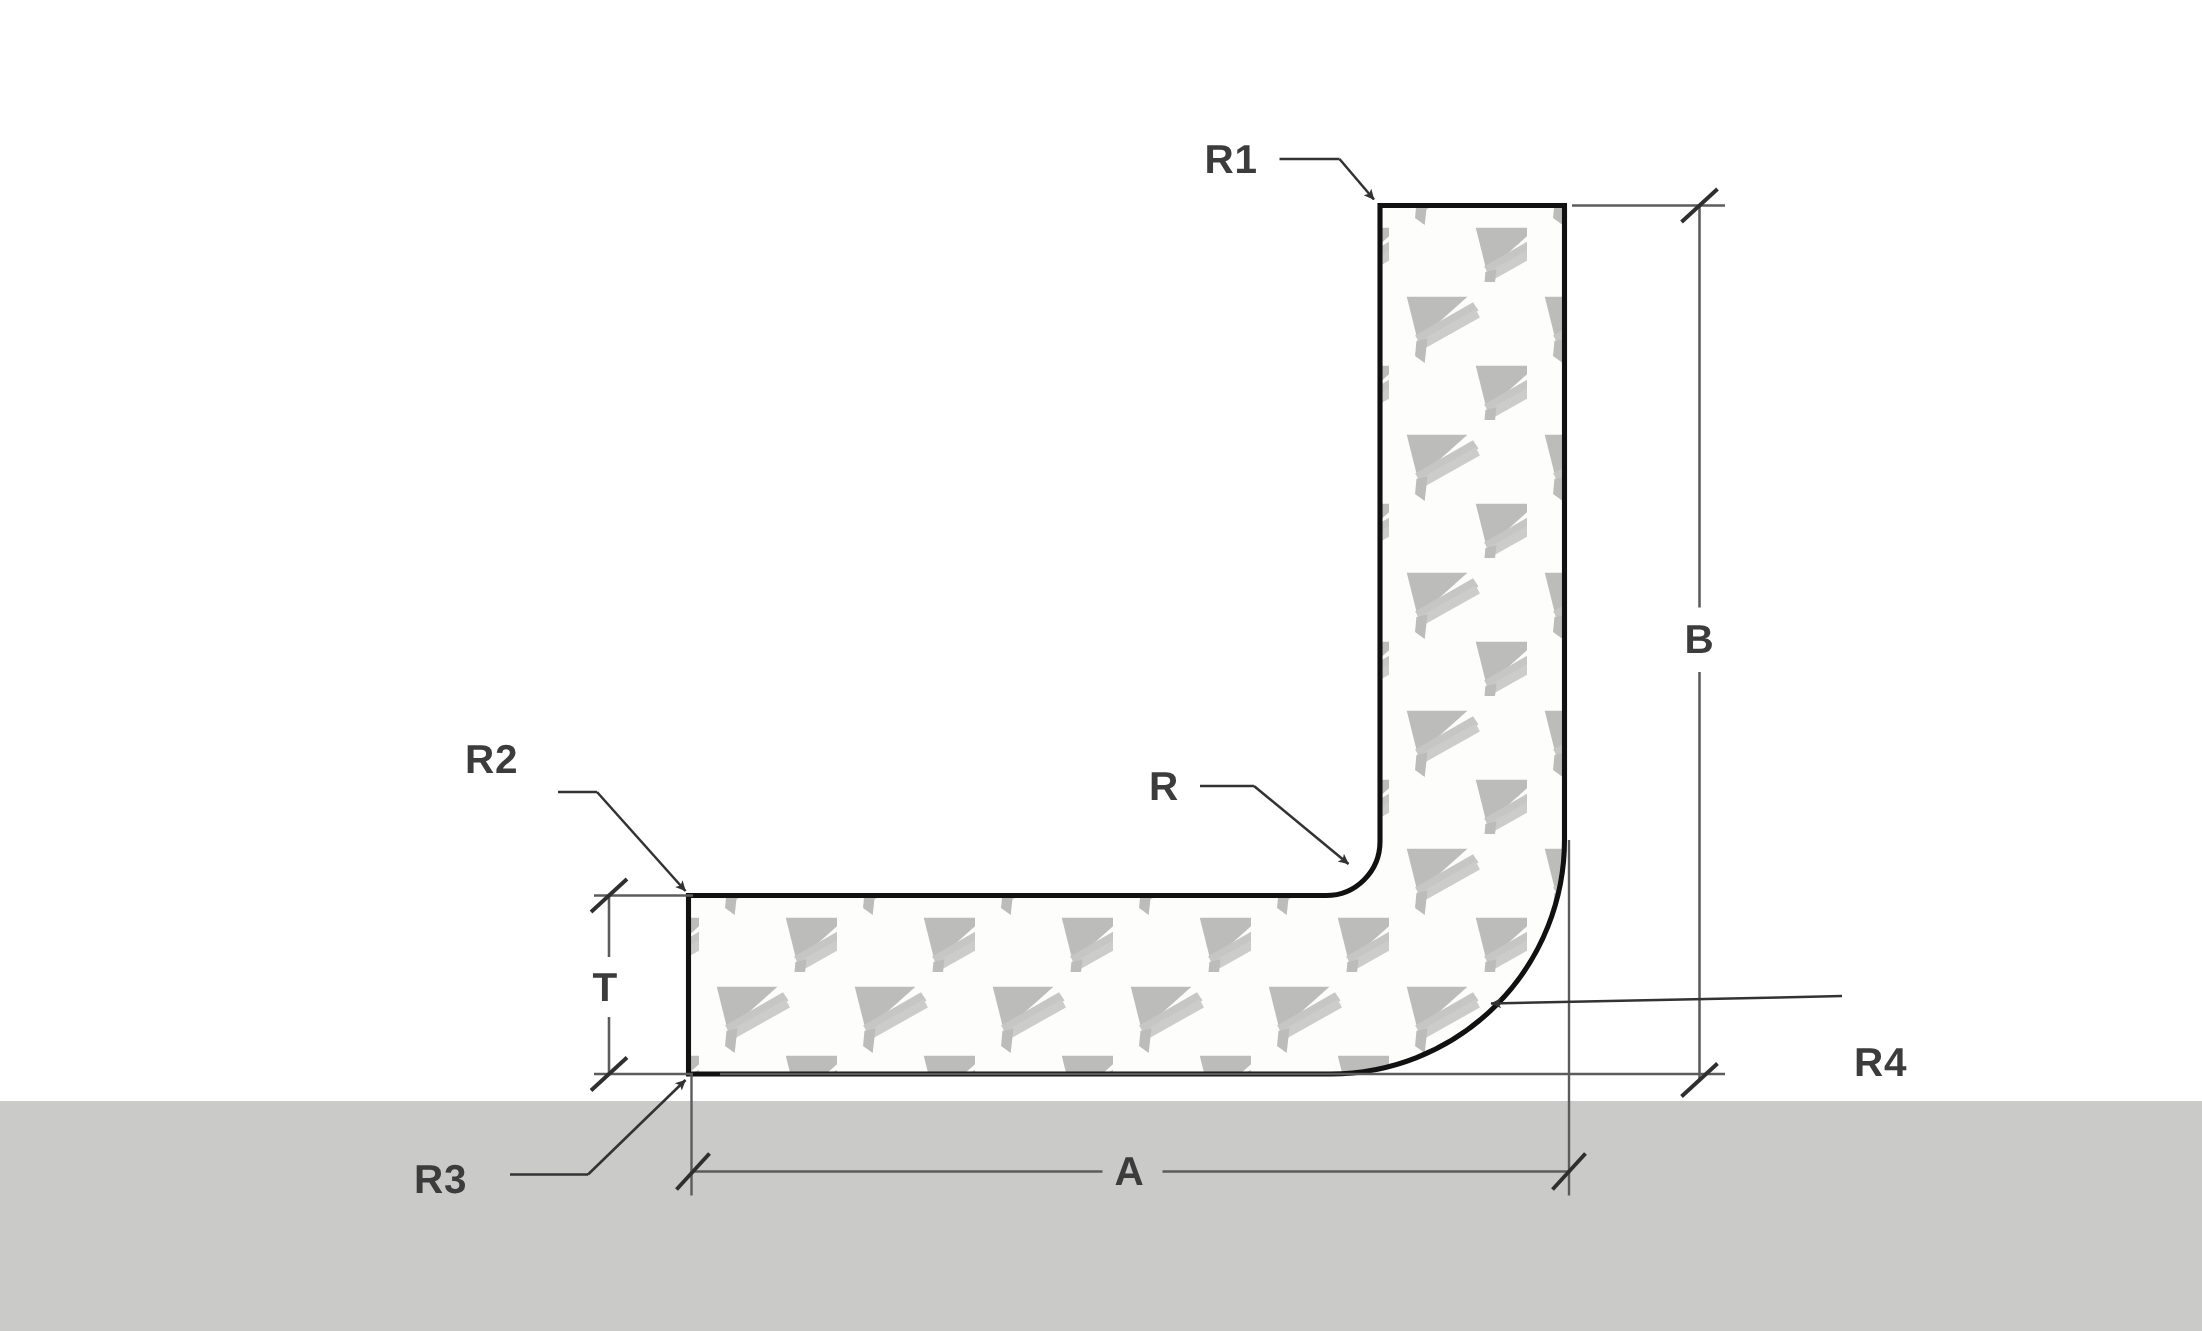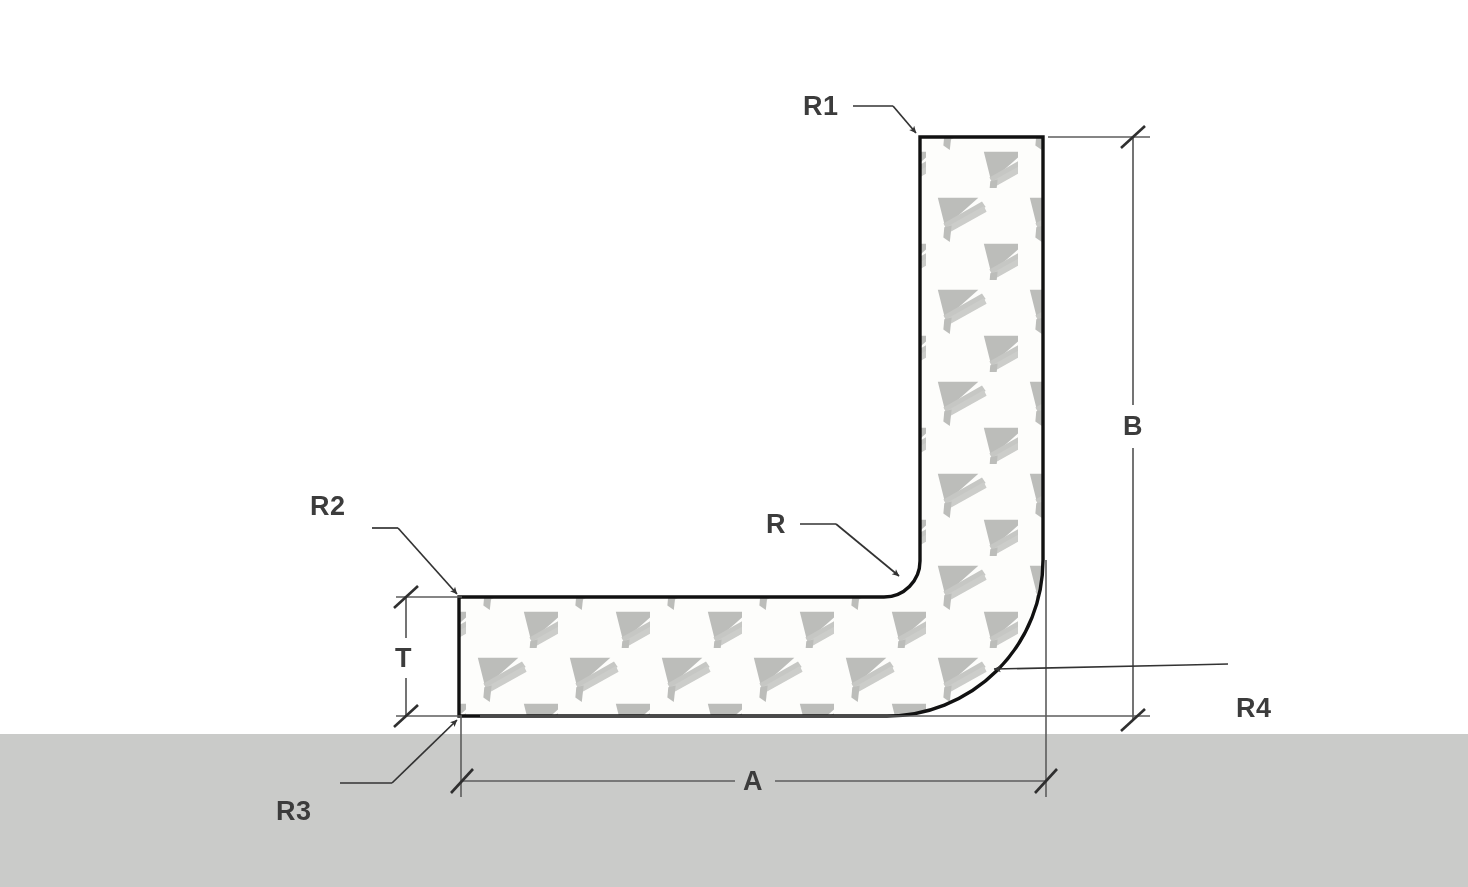--- a/index.html
+++ b/index.html
@@ -165,21 +165,21 @@
 
       <path d="M 1228 664 L 1186 665"></path>
       <path d="M 1186 665 L 994 669" marker-end="url(#arrowFilled)"></path>
     </g>
   </svg>
 
   <div class="leader-label" style="left:803px; top:93px;">R1</div>
 
   <div class="leader-label" style="left:310px; top:493px;">R2</div>
 
-  <div class="leader-label" style="left:276px; top:798px;">R3</div>
+  <div class="leader-label" style="left:276px; top:773px;">R3</div>
 
   <div class="leader-label" style="left:1236px; top:655px;margin-top:40px;">R4</div>
 
   <div class="leader-label" style="left:766px; top:511px;">R</div>
 
   <div class="dim-label" style="left:395px; top:645px;">T</div>
 
   <div class="dim-label" style="left:743px; top:768px;">A</div>
 
   <div class="dim-label" style="left:1123px; top:413px;">B</div>

